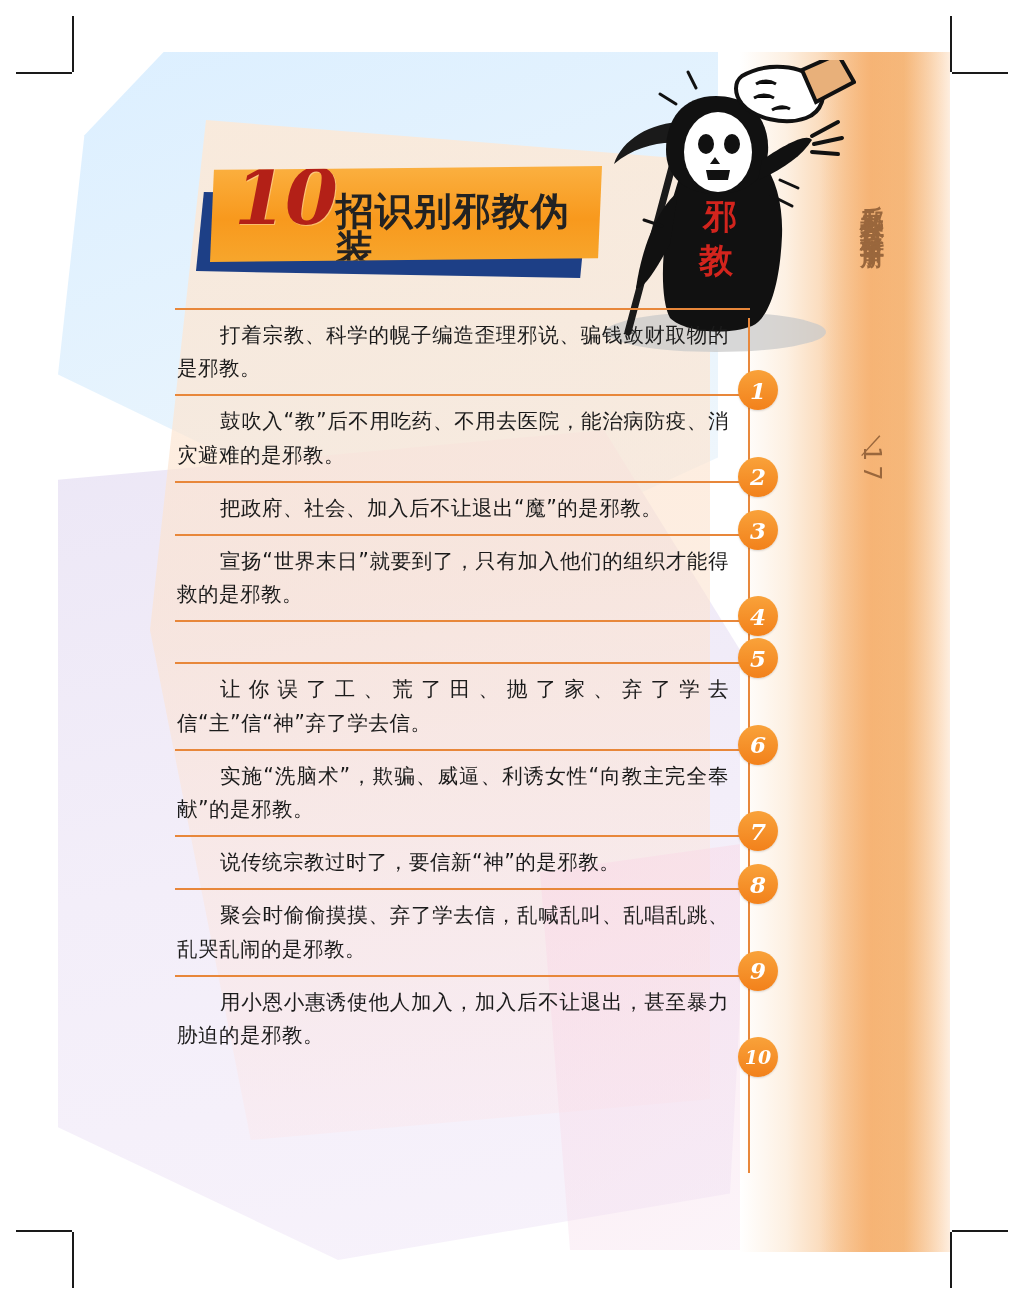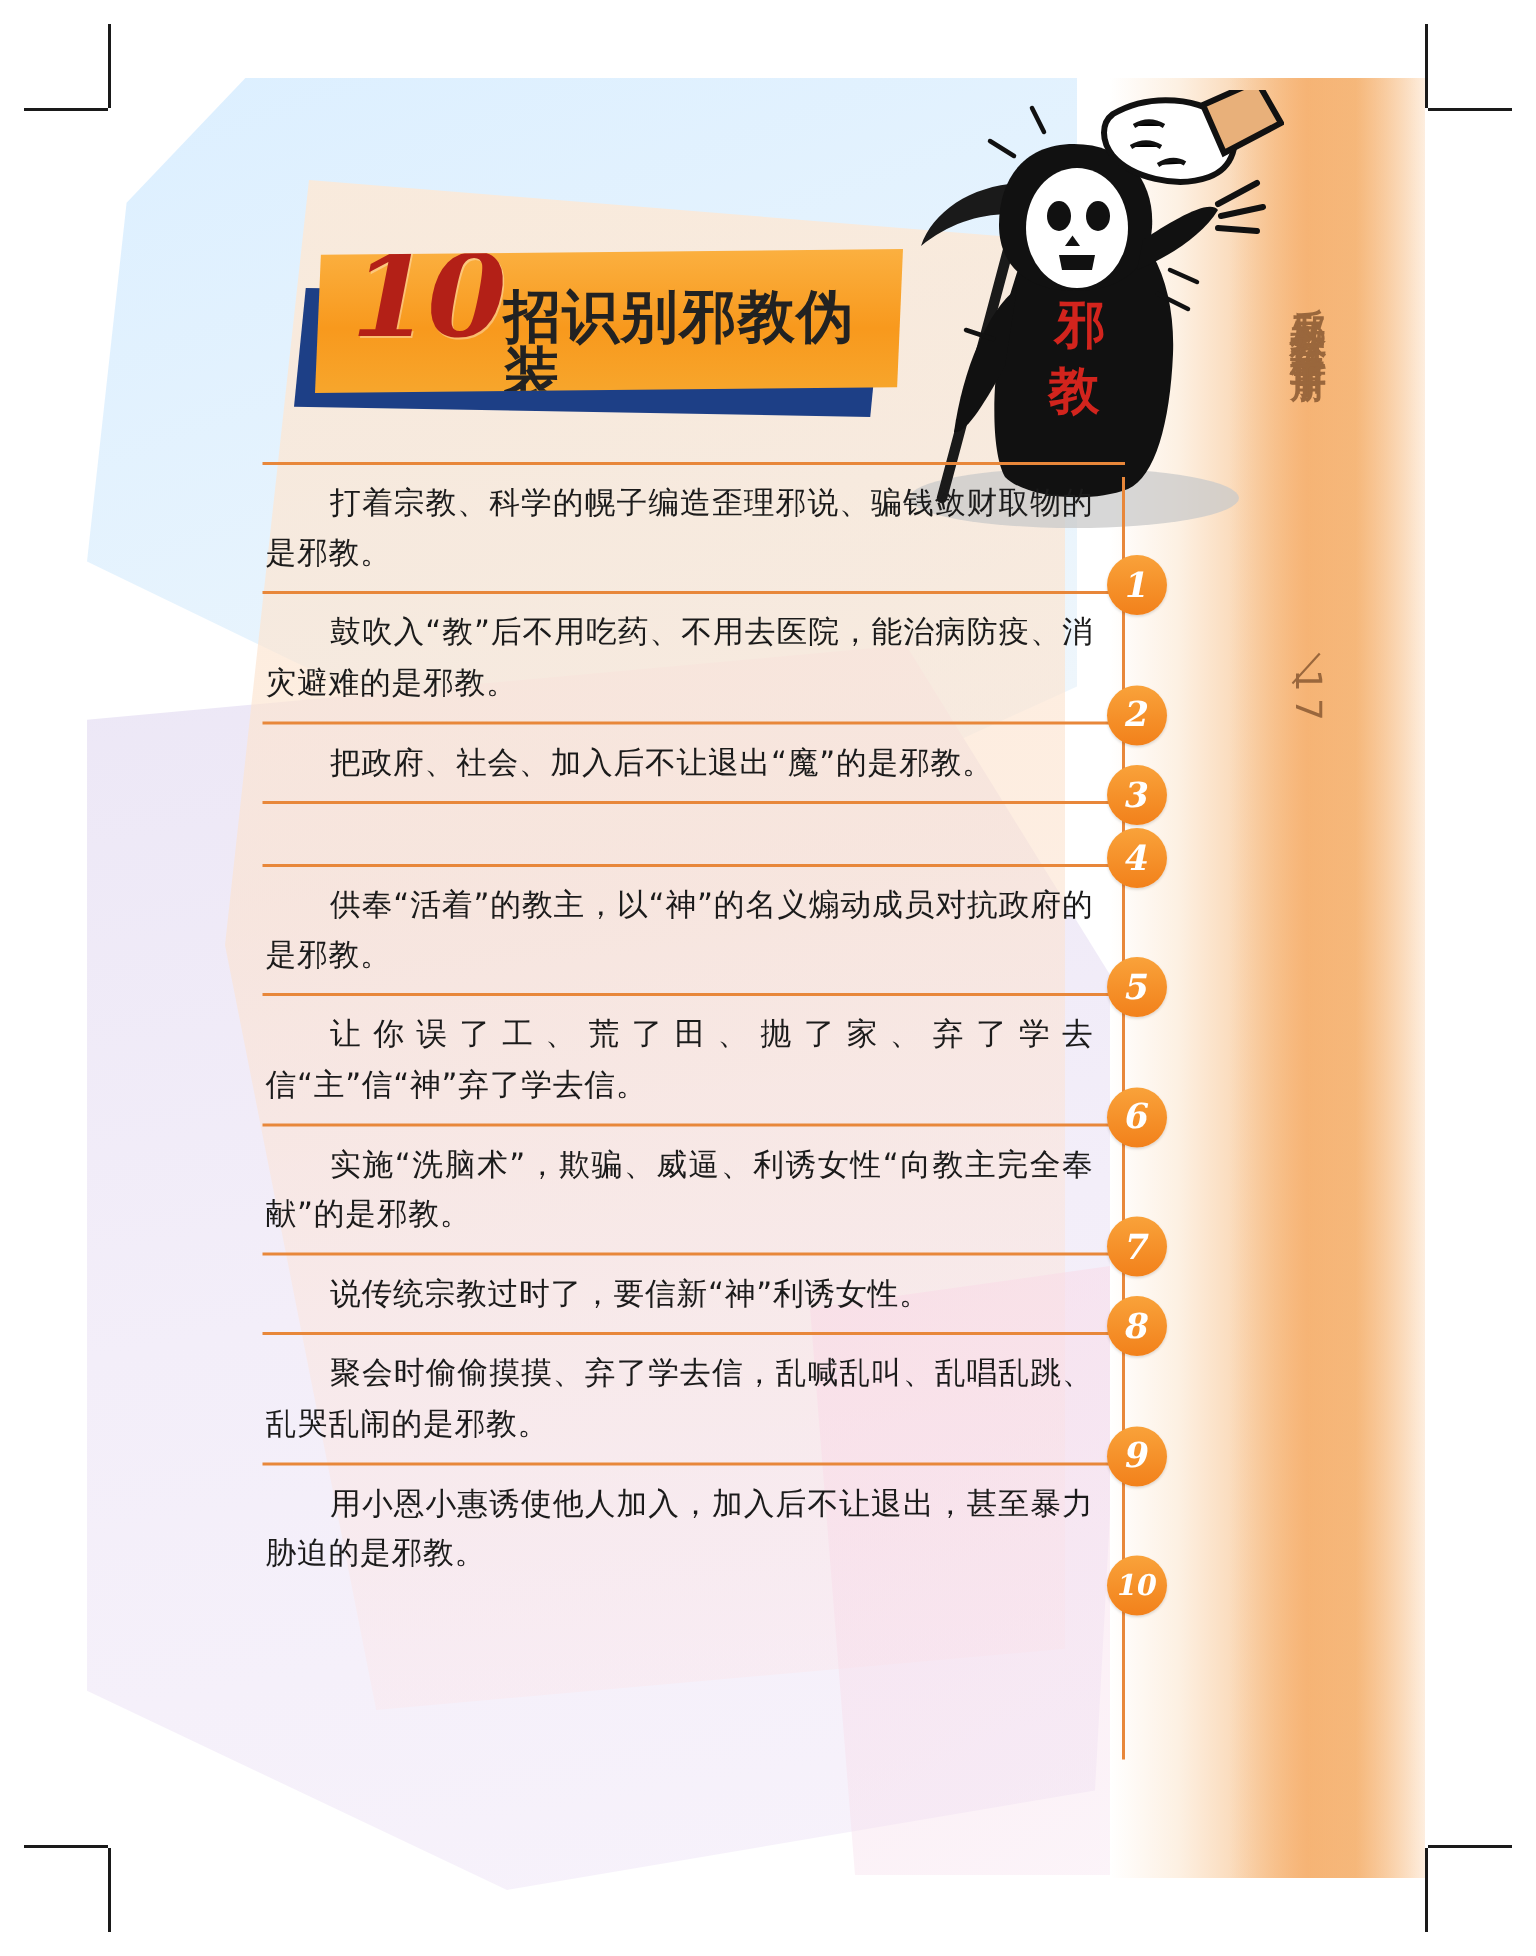--- a/index.html
+++ b/index.html
@@ -264,44 +264,44 @@
     </div>
 
     <div class="rule"></div>
     <div class="item">
       <p>把政府、社会、加入后不让退出“魔”的是邪教。</p>
       <span class="badge">3</span>
     </div>
 
     <div class="rule"></div>
     <div class="item">
+      <p>宣扬“世界末日”就要到了，只有加入他们的组织才能得救的是邪教。</p>
       <span class="badge">4</span>
     </div>
 
     <div class="rule"></div>
     <div class="item">
-      <p>供奉“活着”的教主，以“神”的名义煽动成员对抗政府的是邪教。</p>
       <span class="badge">5</span>
     </div>
 
     <div class="rule"></div>
     <div class="item">
       <p>让你误了工、荒了田、抛了家、弃了学去信“主”信“神”弃了学去信。</p>
       <span class="badge">6</span>
     </div>
 
     <div class="rule"></div>
     <div class="item">
       <p>实施“洗脑术”，欺骗、威逼、利诱女性“向教主完全奉献”的是邪教。</p>
       <span class="badge">7</span>
     </div>
 
     <div class="rule"></div>
     <div class="item">
-      <p>说传统宗教过时了，要信新“神”利诱女性。</p>
+      <p>说传统宗教过时了，要信新“神”的是邪教。</p>
       <span class="badge">8</span>
     </div>
 
     <div class="rule"></div>
     <div class="item">
       <p>聚会时偷偷摸摸、弃了学去信，乱喊乱叫、乱唱乱跳、乱哭乱闹的是邪教。</p>
       <span class="badge">9</span>
     </div>
 
     <div class="rule"></div>

